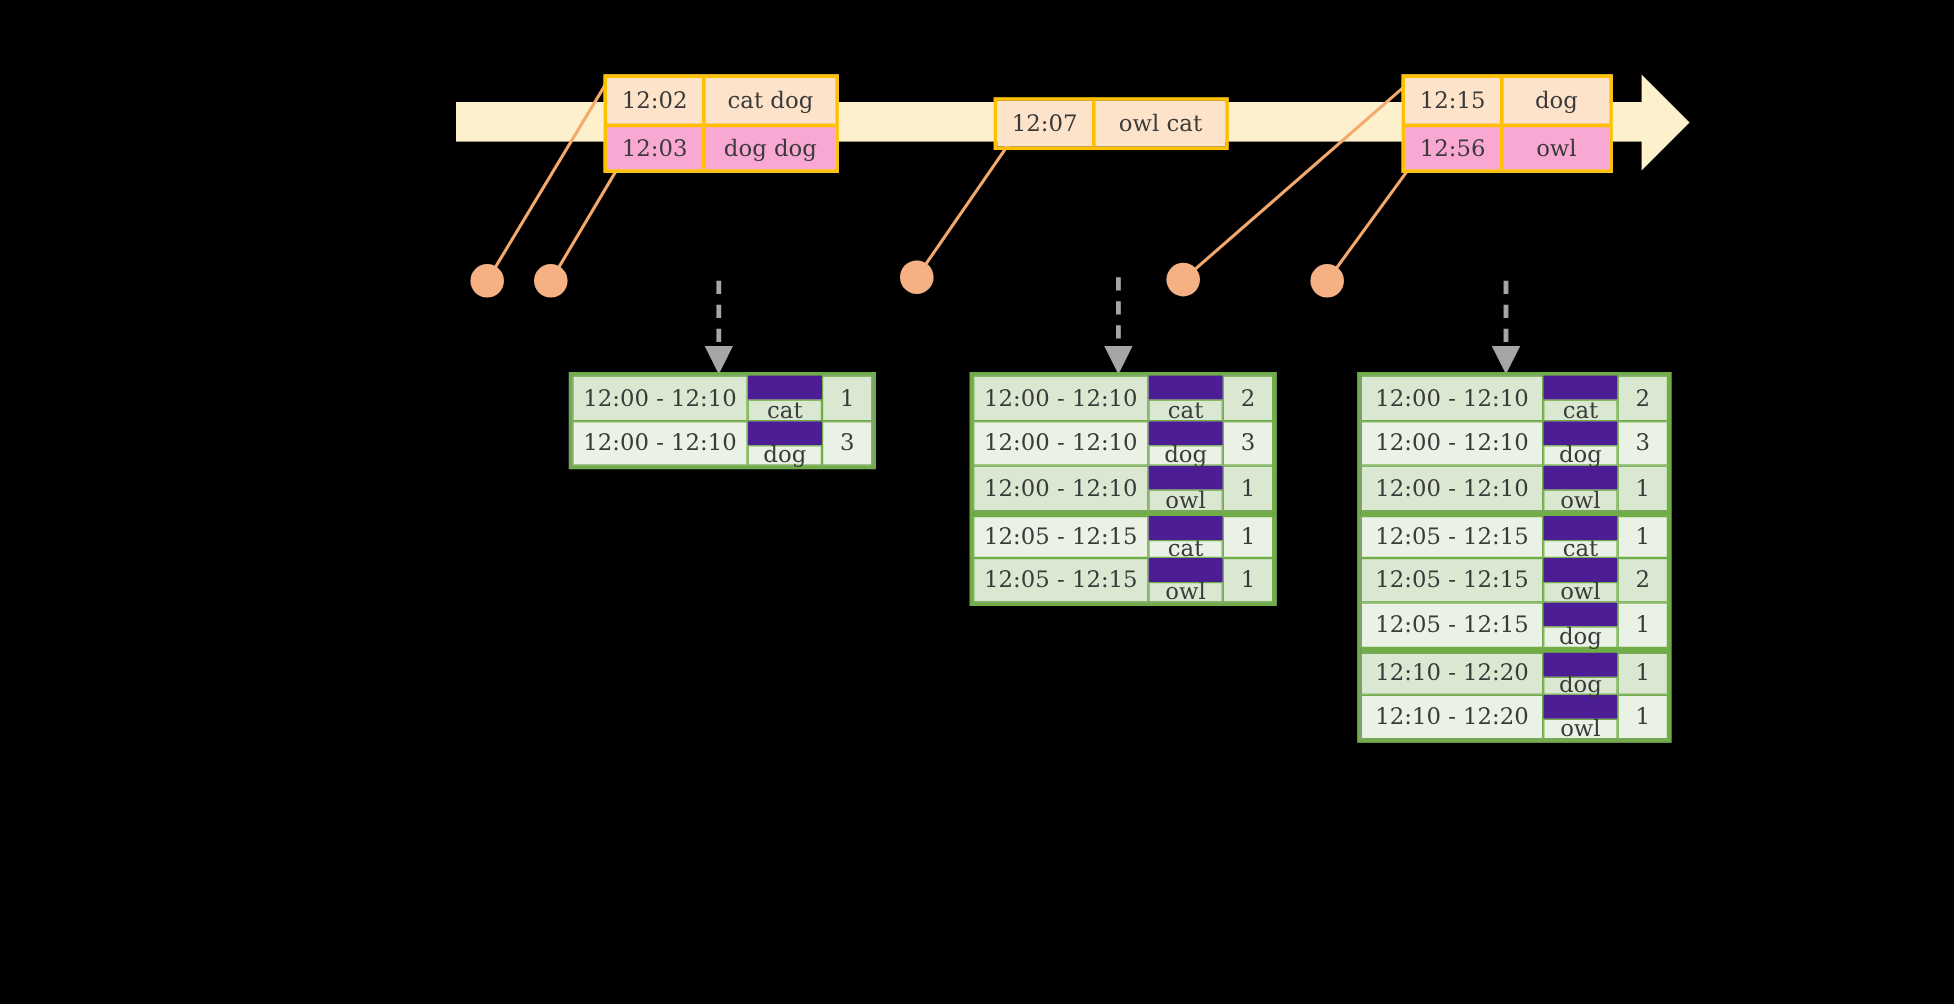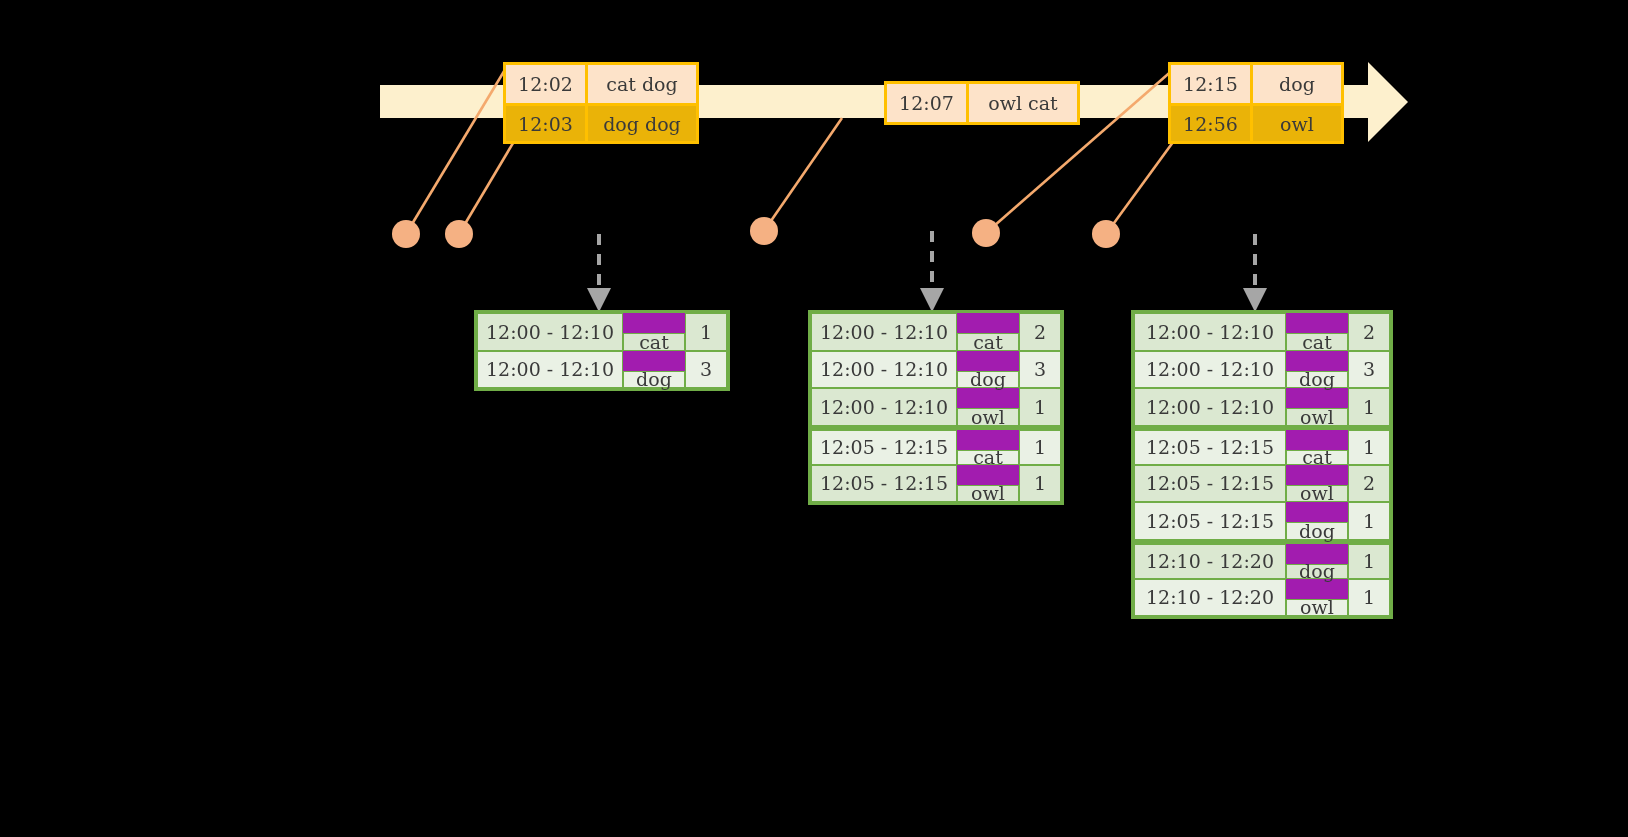--- a/index.html
+++ b/index.html
@@ -24,37 +24,37 @@
   }
 
   
   .evbox{
     position:absolute;border:3px solid #ffc000;box-sizing:border-box;
     background:#fff6e9;
   }
   .evrow{display:flex;height:38px;box-sizing:border-box;}
   .evrow + .evrow{border-top:3px solid #ffc000;}
   .evrow.shade{background:#fde3c9;}
-  .evrow.plain{background:#eab308;justify-content:flex-end;}
+  .evrow.plain{background:#f9a8d4;justify-content:flex-end;}
   .evcell{
     display:flex;align-items:center;justify-content:center;
     font-size:19px;color:#3a3a3a;box-sizing:border-box;
     font-family:"DejaVu Serif","Liberation Serif",serif;
   }
   .ev-time{width:82px;border-right:3px solid #ffc000;}
   .ev-val{flex:1;}
 
   
   .conn{position:absolute;stroke:#f4a96d;stroke-width:2.6;fill:none;}
   svg.overlay{position:absolute;left:0;top:0;width:1628px;height:837px;pointer-events:none;}
 
   
   .gtable{
     position:absolute;border:3px solid #70ad47;box-sizing:border-box;
-    background:#a21caf;
+    background:#4c1d95;
   }
   .grow{display:flex;box-sizing:border-box;height:37.5px;}
   .grow.sep{border-top:4px solid #70ad47;height:39px;}
   .gcell{
     display:flex;align-items:center;justify-content:center;
     font-size:19px;color:#3a3a3a;box-sizing:border-box;
     font-family:"DejaVu Serif","Liberation Serif",serif;
     border:1.5px solid #70ad47;
   }
   .row-a .gcell{background:#dbe8d1;}
@@ -108,21 +108,21 @@
   <div class="evbox" id="evbox-0" style="left:503px;top:62px;width:196px;">
       <div class="evrow shade">
         <div class="evcell ev-time">12:02</div>
         <div class="evcell ev-val">cat dog</div>
       </div>
       <div class="evrow plain">
         <div class="evcell ev-time">12:03</div>
         <div class="evcell ev-val">dog dog</div>
       </div>
     </div>
-  <div class="evbox" id="evbox-1" style="left:884px;top:81px;width:196px;">
+  <div class="evbox" id="evbox-1" style="left:828px;top:81px;width:196px;">
       <div class="evrow shade">
         <div class="evcell ev-time">12:07</div>
         <div class="evcell ev-val">owl cat</div>
       </div>
     </div>
   <div class="evbox" id="evbox-2" style="left:1168px;top:62px;width:176px;">
       <div class="evrow shade">
         <div class="evcell ev-time">12:15</div>
         <div class="evcell ev-val">dog</div>
       </div>

